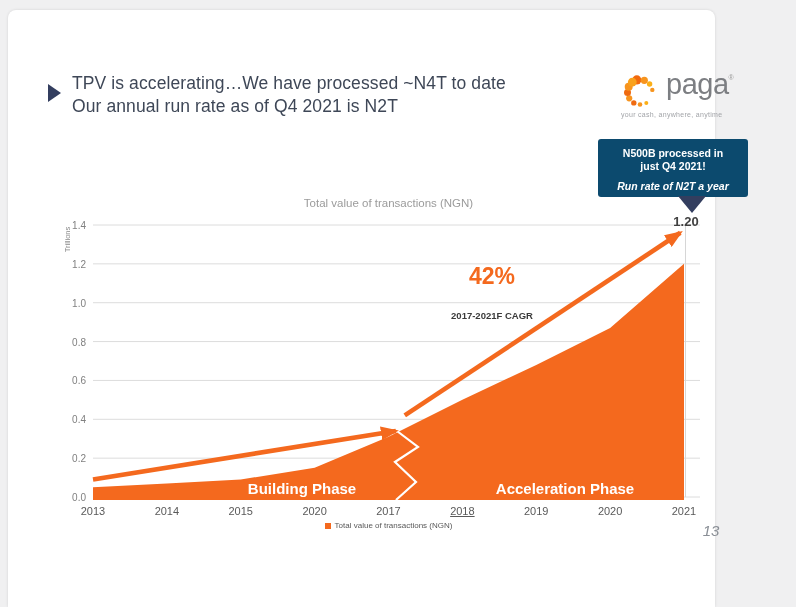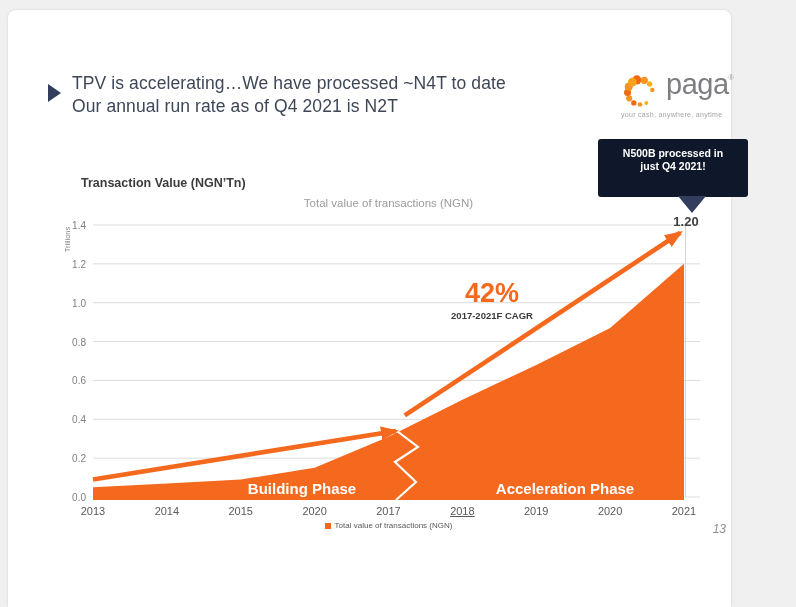--- a/index.html
+++ b/index.html
@@ -6,74 +6,73 @@
   body{
     width:796px;height:607px;overflow:hidden;
     background:#f0f0f1;
     font-family:"Liberation Sans", sans-serif;
     position:relative;
   }
   .slide{
     position:absolute;left:8px;top:10px;width:707px;height:597px;
     background:#ffffff;border-radius:8px 8px 0 0;
     box-shadow:0 0 3px rgba(0,0,0,.12);
-    padding-left:16px;
   }
   
   .bullet{
     position:absolute;left:40px;top:74px;width:0;height:0;
     border-left:13px solid #333e5f;border-top:9px solid transparent;border-bottom:9px solid transparent;
   }
   .title{
     position:absolute;left:64px;top:62px;width:530px;margin:0;
     font-size:17.5px;font-weight:400;line-height:23px;color:#3e4757;letter-spacing:.1px;
   }
   
   .logo{position:absolute;left:610px;top:60px;width:160px;height:54px;}
   .logo-icon{position:absolute;left:2px;top:2px;}
   .logo-word{position:absolute;left:48px;top:-2px;font-size:29px;color:#7c7e82;letter-spacing:-.5px;}
   .logo-word sup{font-size:7px;color:#9a9a9a;vertical-align:14px;}
   .logo-tagline{position:absolute;left:3px;top:41px;width:150px;font-size:7px;color:#a2a4a8;letter-spacing:.3px;}
   
   .callout{
     position:absolute;left:590px;top:129px;width:150px;height:58px;
-    background:#0f172a;border-radius:3px;color:#ffffff;text-align:center;
+    background:#0c4a6e;border-radius:3px;color:#ffffff;text-align:center;
     font-size:10.5px;font-weight:bold;line-height:13px;padding-top:8px;box-sizing:border-box;
     z-index:5;
   }
   .co-l3{margin-top:7px;font-style:italic;}
   .co-tail{
     position:absolute;left:80px;top:57px;width:0;height:0;
     border-left:14px solid transparent;border-right:14px solid transparent;border-top:17px solid #333e5f;
   }
   
   .axis-block-title{position:absolute;left:73px;top:166px;font-size:12.5px;font-weight:bold;color:#3c3c3c;}
   .chart-title{position:absolute;left:85px;top:187px;width:591px;text-align:center;font-size:11.5px;color:#9b9b9b;}
   .y-unit{
     position:absolute;left:34px;top:224px;width:52px;height:11px;text-align:center;
     font-size:7.5px;color:#8a8a8a;transform:rotate(-90deg);transform-origin:center;
   }
   
   #chart-svg{position:absolute;left:0;top:0;z-index:1;}
   
   .ytick{position:absolute;left:46px;width:32px;text-align:right;font-size:10px;color:#808080;z-index:2;}
   .xtick{position:absolute;width:50px;text-align:center;font-size:11px;color:#595959;z-index:2;}
-  .cagr-val{position:absolute;left:424px;top:268px;width:120px;text-align:center;
-    font-size:27px;font-weight:bold;color:#f4691e;z-index:3;}
+  .cagr-val{position:absolute;left:424px;top:253px;width:120px;text-align:center;
+    font-size:23px;font-weight:bold;color:#f4691e;z-index:3;}
   .cagr-lab{position:absolute;left:424px;top:300px;width:120px;text-align:center;
     font-size:9.5px;font-weight:bold;color:#3a3a3a;z-index:3;}
   .phase{position:absolute;top:470px;text-align:center;font-size:15px;font-weight:bold;color:#ffffff;z-index:3;}
   .phase1{left:219px;width:150px;}
   .phase2{left:472px;width:170px;}
   .end-label{position:absolute;left:659px;top:204px;width:38px;text-align:center;
     font-size:13px;font-weight:bold;color:#404040;z-index:3;}
   .legend{position:absolute;left:85px;top:511px;width:591px;display:flex;justify-content:center;align-items:center;z-index:2;}
   .legend-swatch{width:6px;height:6px;background:#f4691e;margin-right:4px;display:inline-block;}
   .legend-text{font-size:8px;color:#595959;}
-  .page-num{position:absolute;left:688px;top:512px;width:30px;text-align:right;font-size:12px;color:#8a8f96;font-style:italic;}
+  .page-num{position:absolute;left:688px;top:512px;width:30px;text-align:center;font-size:15px;color:#8a8f96;font-style:italic;}
 </style>
 </head>
 <body>
 
 <div class="slide">
 
   <div class="bullet"></div>
   <h1 class="title"><span>TPV is accelerating…We have processed ~N4T to date</span><br><span>Our annual run rate as of Q4 2021 is N2T</span></h1>
 
   <div class="logo">
@@ -90,24 +89,24 @@
       <circle cx="8.7" cy="14.7" r="4.0" fill="#f7941e"></circle>
       <circle cx="12.3" cy="10.1" r="4.4" fill="#f9a11b"></circle>
     </svg>
     <div class="logo-word"><span>paga</span><sup>®</sup></div>
     <div class="logo-tagline">your cash, anywhere, anytime</div>
   </div>
 
   <div class="callout">
     <div class="co-l1">N500B processed in</div>
     <div class="co-l2">just Q4 2021!</div>
+    <div class="co-l3">Run rate of N2T a year</div>
     <div class="co-tail"></div>
   </div>
 
-  <div class="axis-block-title">Transaction Value (NGN’Tn)</div>
   <div class="chart-title">Total value of transactions (NGN)</div>
   <div class="y-unit">Trillions</div>
 
   <svg id="chart-svg" width="781" height="597" viewBox="0 0 781 597">
       <defs>
         <marker id="ah" markerUnits="userSpaceOnUse" markerWidth="18" markerHeight="14" refX="15" refY="7" orient="auto">
           <path d="M0,0 L18,7 L0,14 Z" fill="#f4691e"></path>
         </marker>
       </defs>
       <line x1="85" x2="692" y1="487" y2="487" stroke="#dcdcdc" stroke-width="1"></line>

